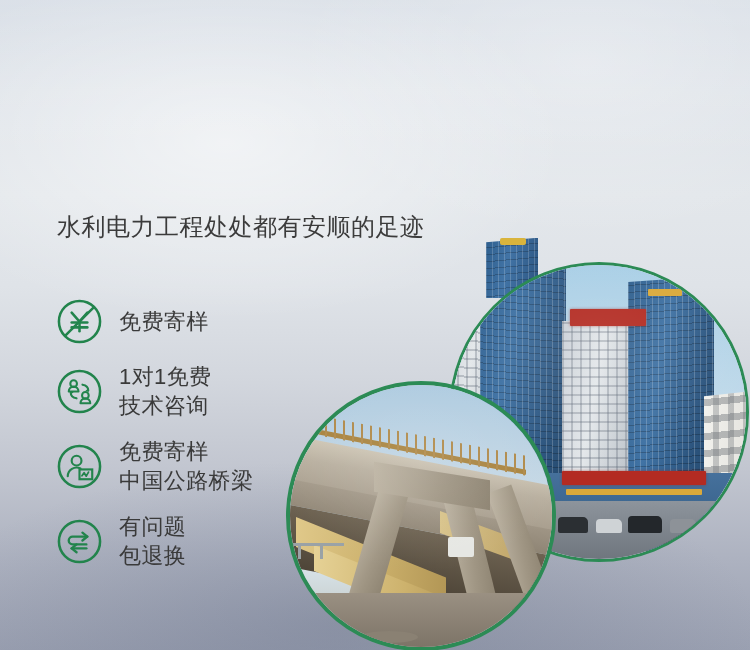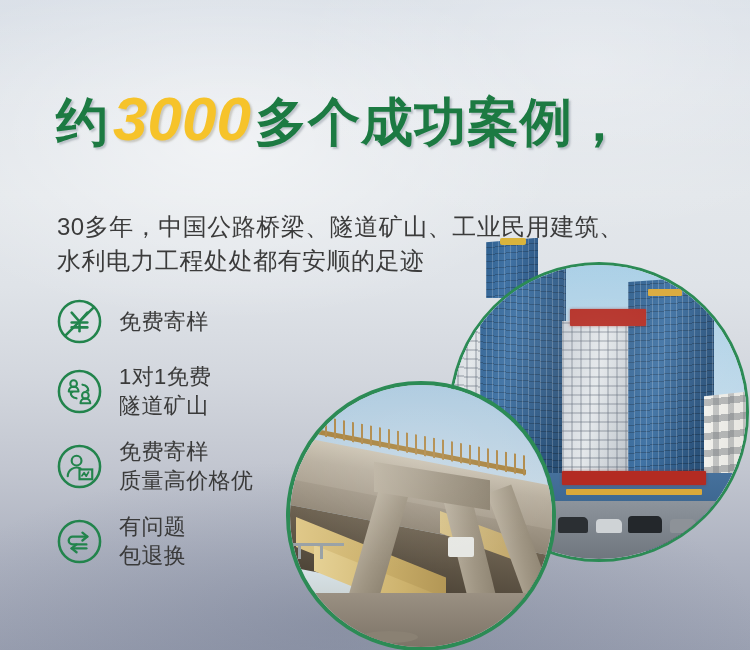--- a/index.html
+++ b/index.html
@@ -340,25 +340,23 @@
 
       <div class="ground"></div>
       <div style="position:absolute;left:10px;bottom:10px;width:40px;height:10px;background:#6f6659;border-radius:50%;"></div>
       <div style="position:absolute;left:70px;bottom:4px;width:58px;height:12px;background:#8a8173;border-radius:50%;"></div>
 
       <div class="photo-grain"></div>
     </div>
   </div>
 
   <div class="headline">
-    <div class="hl-line"><span>约</span><span class="hl-num">3000</span><span>多个成功案例，</span></div>
   </div>
 
   <div class="subhead">
-    <div class="sub-line">30多年，中国公路桥梁、隧道矿山、工业民用建筑、</div>
     <div class="sub-line">水利电力工程处处都有安顺的足迹</div>
   </div>
 
   <div class="features">
 
     <div class="feature">
       <span class="feat-icon">
         <svg viewBox="0 0 48 48">
           <circle cx="24" cy="24" r="21" fill="none" stroke="#22844c" stroke-width="2.6"></circle>
           <path d="M16 15 L24 24 L32 15" fill="none" stroke="#22844c" stroke-width="2.6" stroke-linecap="round"></path>
@@ -382,37 +380,37 @@
           <circle cx="30" cy="28" r="3.4" fill="none" stroke="#22844c" stroke-width="2.1"></circle>
           <path d="M25 36 a5 5 0 0 1 10 0 z" fill="none" stroke="#22844c" stroke-width="2.1" stroke-linejoin="round"></path>
           <path d="M27 17 q6 1 6 6" fill="none" stroke="#22844c" stroke-width="2.1" stroke-linecap="round"></path>
           <path d="M33 21 l0.4 3.6 l-3.4 -1.4 z" fill="#22844c"></path>
           <path d="M21 31 q-6 -1 -6 -6" fill="none" stroke="#22844c" stroke-width="2.1" stroke-linecap="round"></path>
           <path d="M15 27 l-0.4 -3.6 l3.4 1.4 z" fill="#22844c"></path>
         </svg>
       </span>
       <span class="feat-text">
         <span>1对1免费</span><br>
-        <span>隧道矿山</span>
+        <span>技术咨询</span>
       </span>
     </div>
 
     <div class="feature">
       <span class="feat-icon">
         <svg viewBox="0 0 48 48">
           <circle cx="24" cy="24" r="21" fill="none" stroke="#22844c" stroke-width="2.6"></circle>
           <circle cx="21" cy="18" r="5" fill="none" stroke="#22844c" stroke-width="2.2"></circle>
           <path d="M12 34 a9 9 0 0 1 13 -8" fill="none" stroke="#22844c" stroke-width="2.2" stroke-linecap="round"></path>
           <rect x="24" y="27" width="13" height="10" fill="none" stroke="#22844c" stroke-width="2.2"></rect>
           <path d="M26.5 33.5 l2.2 -3.2 l2.2 3.6 l2.3 -4.2" fill="none" stroke="#22844c" stroke-width="1.8" stroke-linecap="round" stroke-linejoin="round"></path>
         </svg>
       </span>
       <span class="feat-text">
         <span>免费寄样</span><br>
-        <span>质量高价格优</span>
+        <span>中国公路桥梁</span>
       </span>
     </div>
 
     <div class="feature">
       <span class="feat-icon">
         <svg viewBox="0 0 48 48">
           <circle cx="24" cy="24" r="21" fill="none" stroke="#22844c" stroke-width="2.6"></circle>
           <path d="M32 19 L17 19 a4 4 0 0 0 0 8 L31 27" fill="none" stroke="#22844c" stroke-width="2.4" stroke-linecap="round"></path>
           <path d="M27 15 L32 19 L27 23" fill="none" stroke="#22844c" stroke-width="2.4" stroke-linecap="round" stroke-linejoin="round"></path>
           <path d="M16 31 L31 31" fill="none" stroke="#22844c" stroke-width="2.4" stroke-linecap="round"></path>

